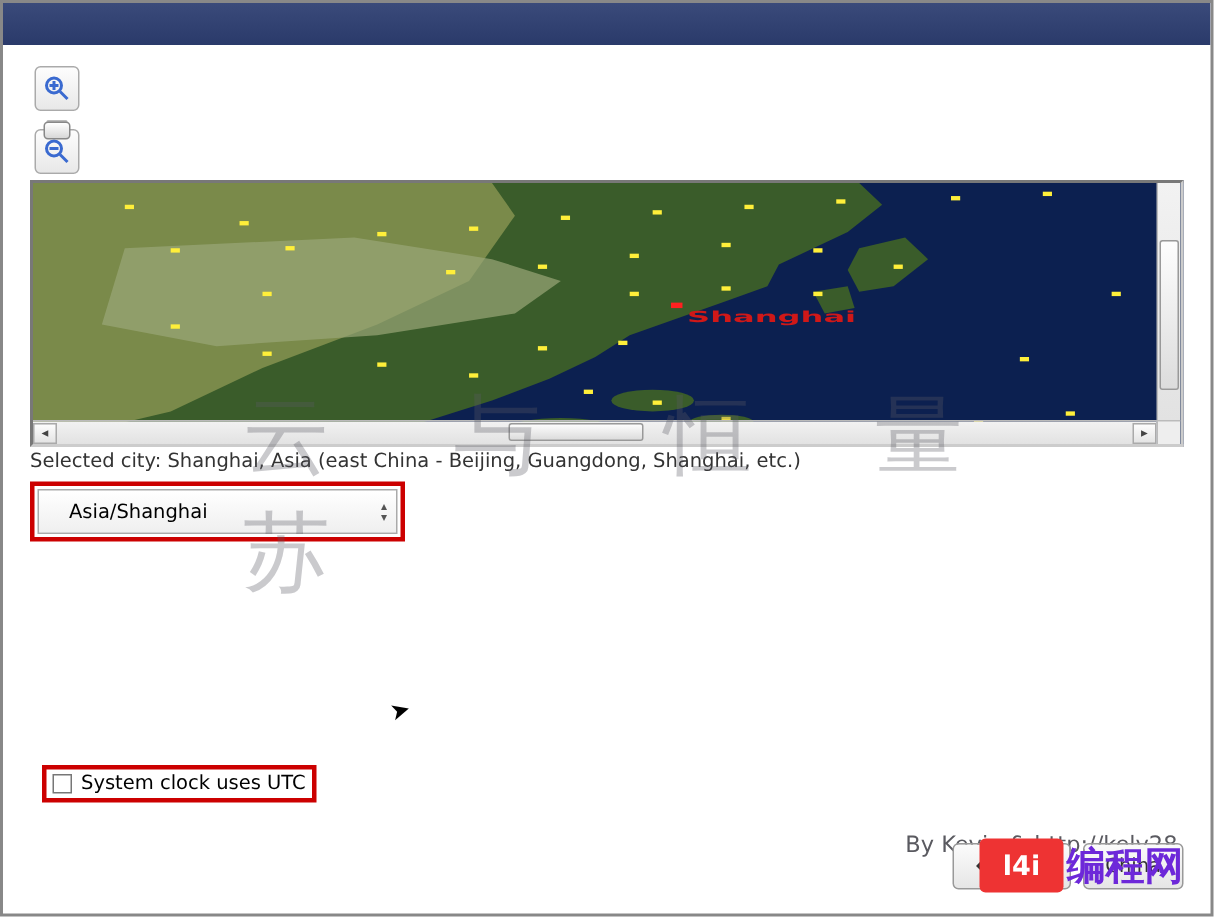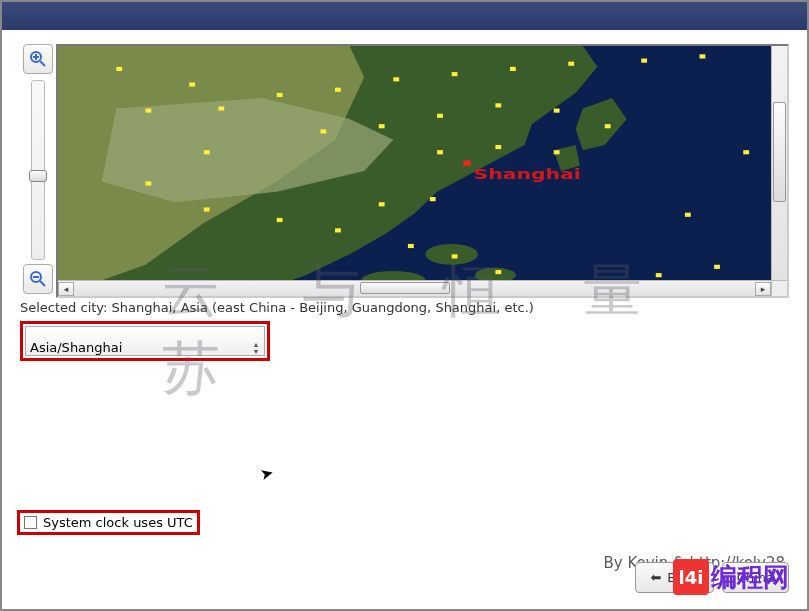--- a/index.html
+++ b/index.html
@@ -20,21 +20,21 @@
     }
     .content {
       padding: 14px 18px 0 18px;
     }
     .prompt {
       color: #333;
       margin-bottom: 4px;
     }
     .map-area {
       display: flex;
-      flex-direction: row;
+      flex-direction: column;
       height: 254px;
       margin-bottom: 2px;
     }
     .zoom-col {
       width: 36px;
       display: flex;
       flex-direction: column;
       align-items: center;
     }
     .zoom-btn {
@@ -77,31 +77,31 @@
     .tz-highlight {
       border: 3px solid #c00;
       padding:2px;
       display:inline-block;
     }
     .tz-select {
       width: 240px;
       height: 30px;
       border:1px solid #aaa;
       background:linear-gradient(#fff,#efefef);
-      display:flex; align-items:flex-end; justify-content:space-between;
-      padding: 0 6px 0 4px;
+      display:flex; align-items:center; justify-content:space-between;
+      padding: 0 6px 0 20px;
       cursor:pointer;
     }
     .spinner {
       display:flex; flex-direction:column; font-size:8px; color:#555;
       line-height:7px;
     }
     .utc-row {
       position:absolute;
-      left: 15px;
+      left: 26px;
       top: 508px;
     }
     .utc-highlight {
       border: 3px solid #c00;
       padding: 2px 4px;
       display:inline-flex;
       align-items:center;
       gap:6px;
     }
     .checkbox {
@@ -148,21 +148,21 @@
     }
     .stamp-logo {
       position:absolute;
       right:18px; bottom:14px;
       display:flex; align-items:center;
       font-weight:bold;
       pointer-events:none;
     }
     .stamp-box {
       background:#e33; color:#fff;
-      width:36px;height:36px;
+      width:56px;height:36px;
       display:flex;align-items:center;justify-content:center;
       font-size:18px; border-radius:4px;
       margin-right:2px;
     }
     .stamp-text { font-size:26px; color:#6d28d9; }
     .hscroll {
       position:absolute; bottom:0; left:0; right:16px; height:16px;
       background:linear-gradient(#f2f2f2,#e2e2e2);
       border-top:1px solid #bbb;
       display:flex; align-items:center;

